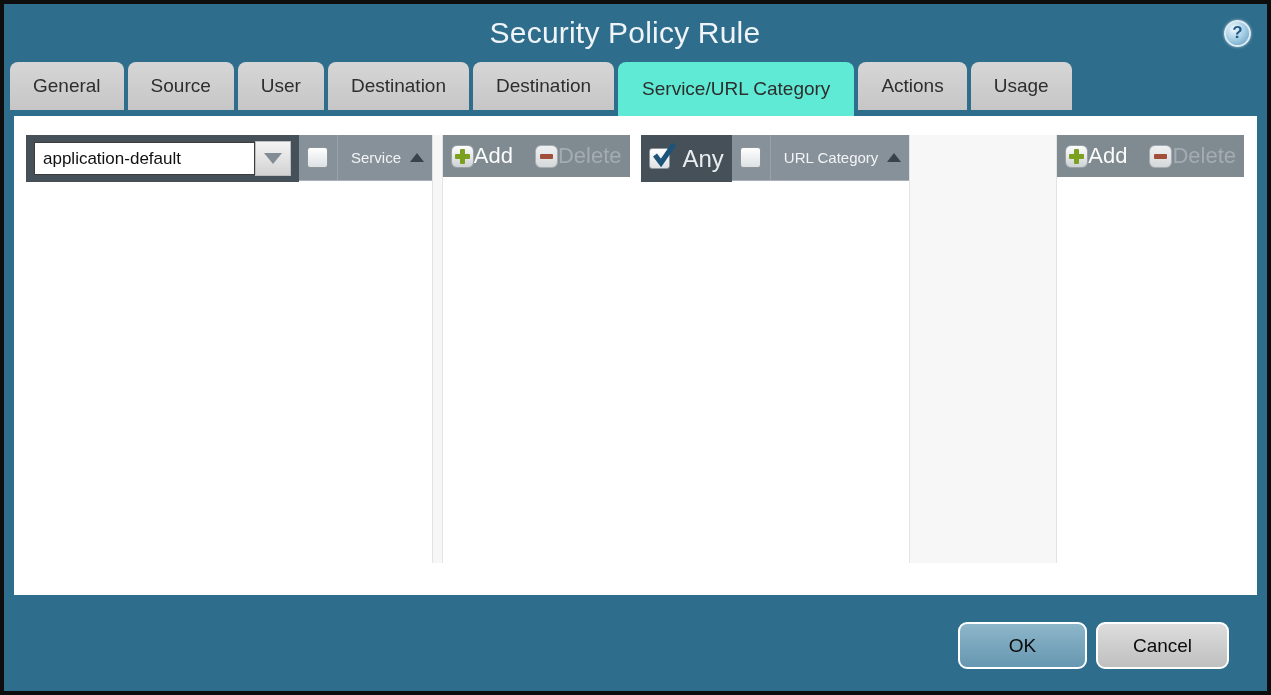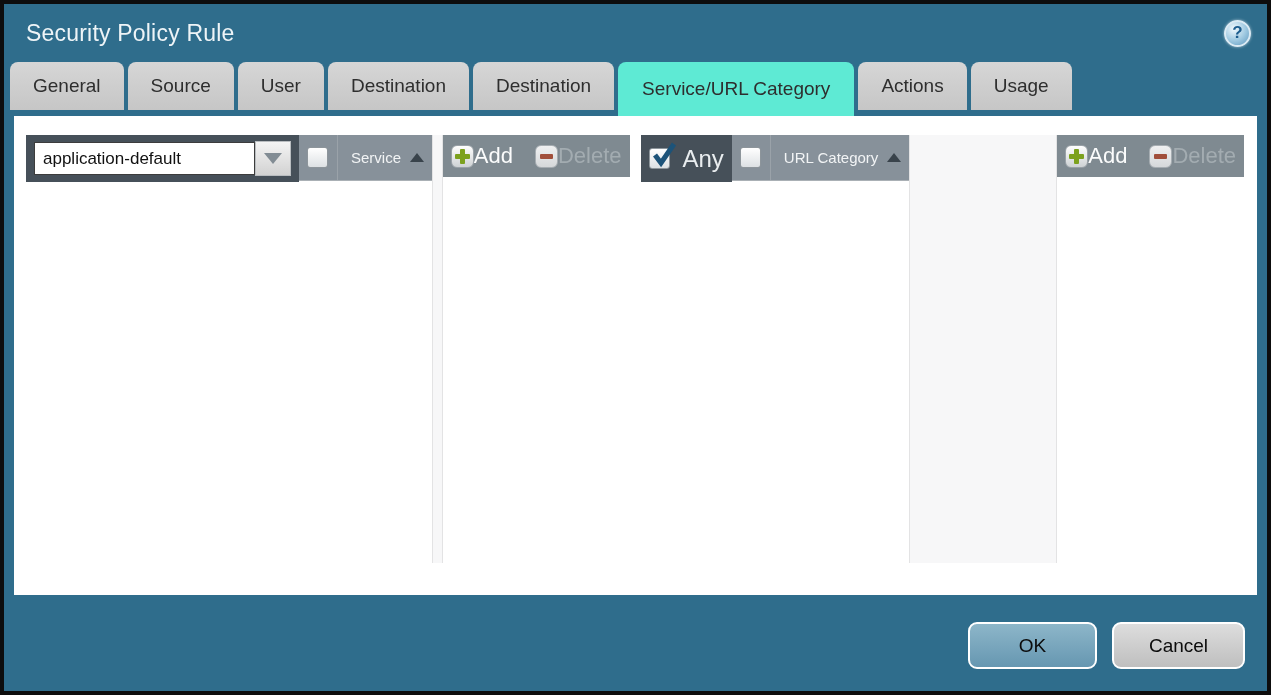--- a/index.html
+++ b/index.html
@@ -16,23 +16,24 @@
     overflow: hidden;
   }
   
   .titlebar {
     height: 58px;
     display: flex; align-items: center;
     padding: 0 16px 0 22px;
   }
   .title {
     color: #eef4f7;
-    font-size: 23px;
+    font-size: 30px;
     letter-spacing: 0.2px;
     flex: 1;
+    text-align: center;
   }
   .help-icon {
     width: 27px; height: 27px;
     border-radius: 50%;
     background: radial-gradient(circle at 35% 30%, #f2f9fd, #9cc7e0 55%, #5d97bd);
     border: 2px solid #dcebf4;
     color: #1c5c8d;
     font-size: 17px; font-weight: bold;
     display: flex; align-items: center; justify-content: center;
     cursor: pointer;
@@ -194,22 +195,22 @@
   }
   .plus::before { width: 15px; height: 5px; left: 3px; top: 8px; }
   .plus::after  { width: 5px; height: 15px; left: 8px; top: 3px; }
   .minus::before {
     content: ""; position: absolute; background: #a14f3b; border-radius: 1px;
     width: 13px; height: 5px; left: 4px; top: 8px;
   }
   
   .btn-row {
     display: flex; justify-content: flex-end;
-    gap: 15px;
-    padding: 27px 22px 0 0;
+    gap: 9px;
+    padding: 27px 38px 0 0;
   }
   .dlg-btn {
     height: 47px;
     border: 2px solid #ffffff;
     border-radius: 9px;
     font-family: "Liberation Sans", "DejaVu Sans", sans-serif;
     font-size: 19px;
     color: #0b0b0b;
     cursor: pointer;
   }

